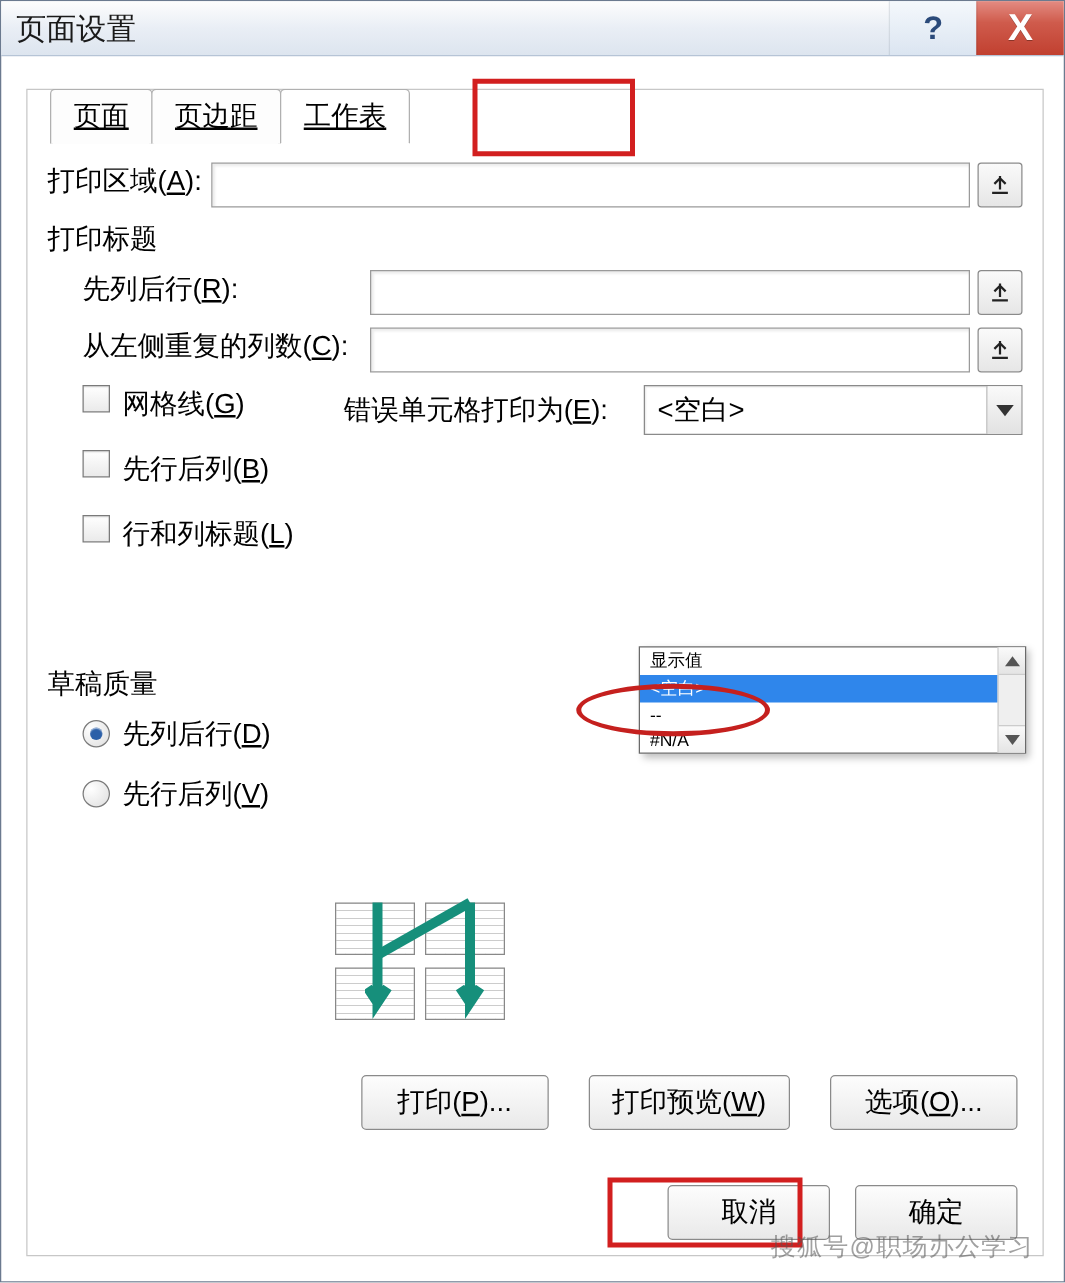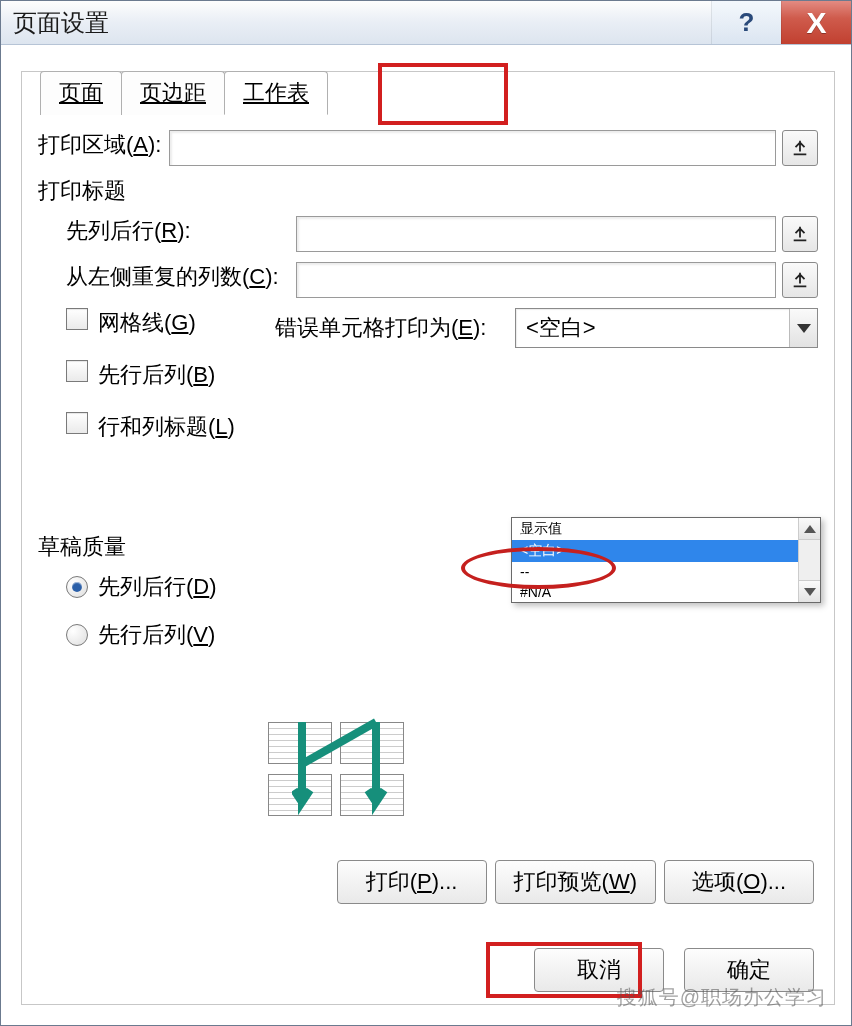--- a/index.html
+++ b/index.html
@@ -135,21 +135,21 @@
     display:flex; flex-wrap:wrap; gap:8px;
   }
   .sheet-mini {
     width:64px; height:42px; border:1px solid #888; background:#fff;
     background-image:repeating-linear-gradient(#fff,#fff 5px,#ccc 5px,#ccc 6px),
                      repeating-linear-gradient(90deg,#fff,#fff 7px,#ccc 7px,#ccc 8px);
   }
   .order-arrow { position:absolute; pointer-events:none; }
 
   .bottom-buttons {
-    position:absolute; right:20px; bottom:100px; display:flex; gap:8px;
+    position:absolute; right:20px; bottom:100px; display:flex; gap:32px;
   }
   .btn {
     min-width:150px; height:44px; border:1px solid #8a8a8a;
     border-radius:4px; background:linear-gradient(#fdfdfd,#e9e9e9);
     display:flex; align-items:center; justify-content:center;
     font-size:22px; padding:0 18px; white-space:nowrap;
   }
 
   .ok-cancel { position:absolute; right:20px; bottom:12px; display:flex; gap:20px; }
   .ok-highlight { position:absolute; border:4px solid #d21f1f; pointer-events:none;

